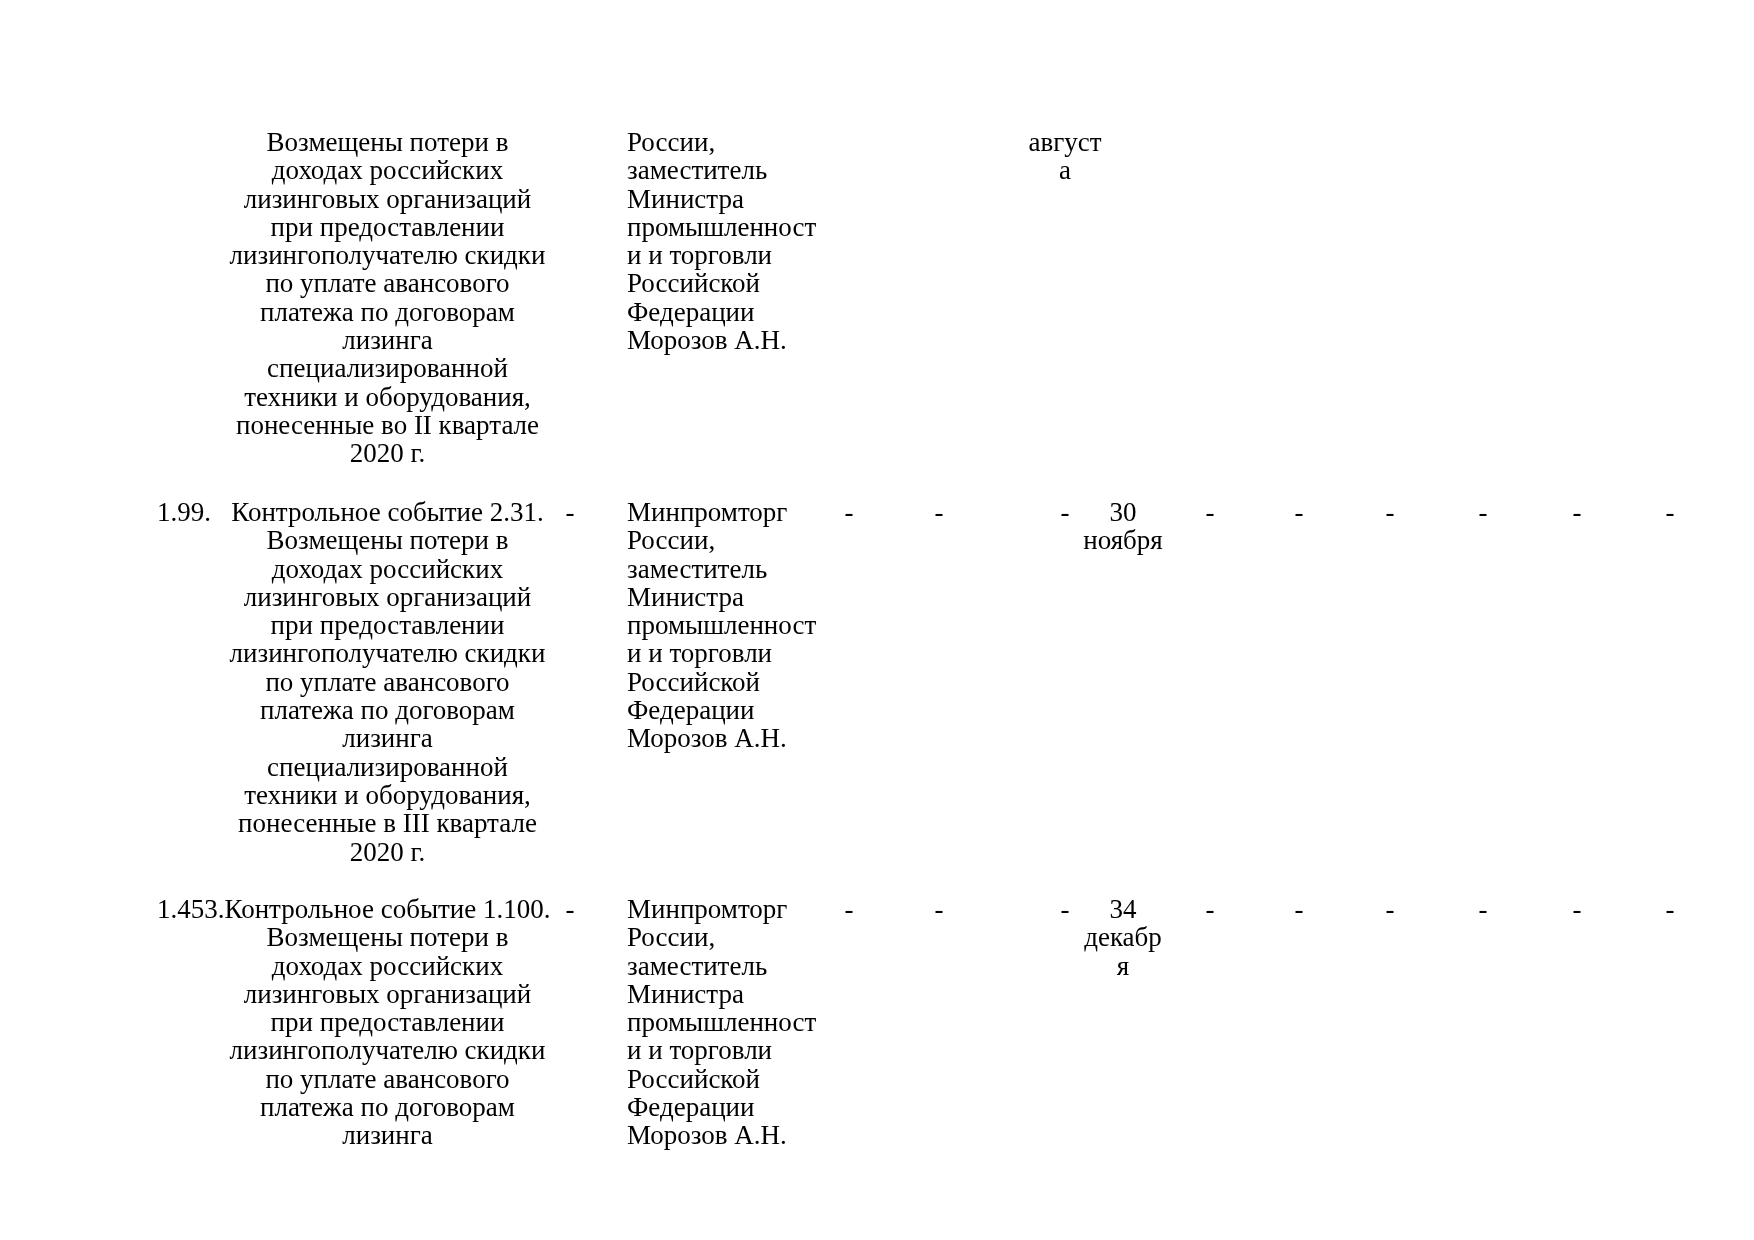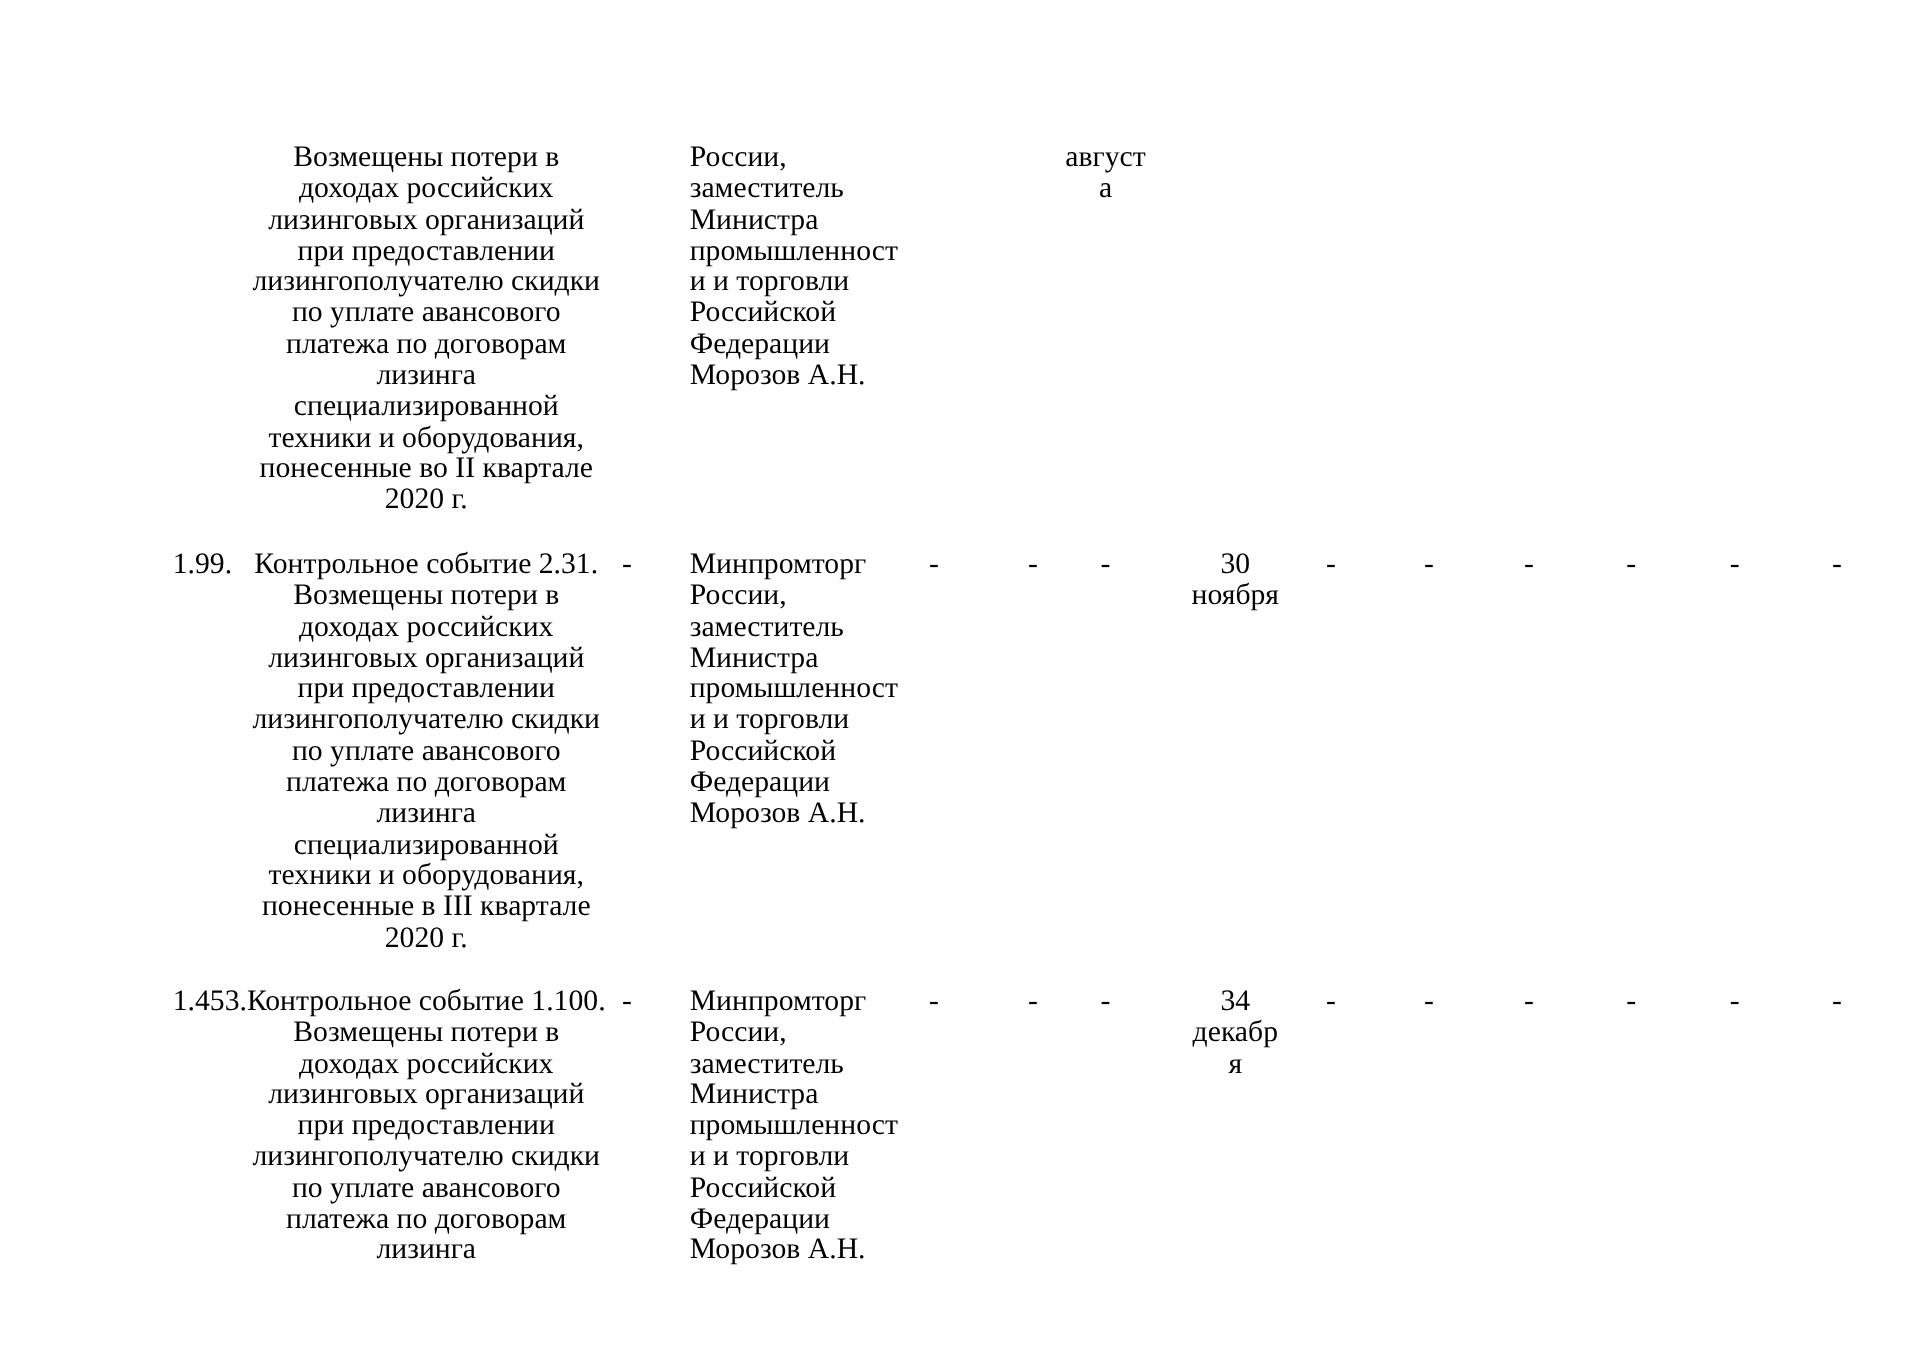--- a/index.html
+++ b/index.html
@@ -19,21 +19,21 @@
   .row-b { top: 498px; }
   .row-c { top: 895px; }
   .cell { position: absolute; top: 0; white-space: pre-line; }
   .num  { left: 157px; width: 72px;  text-align: left; }
   .name { left: 215px; width: 345px; text-align: center; }
   .exec { left: 610px; width: 200px; text-align: left; margin-left: 17px; }
   .cc   { width: 90px; text-align: center; }
   .d3   { left: 525px; }
   .c5   { left: 804px; }
   .c6   { left: 894px; }
-  .c7   { left: 960px; }
+  .c7   { left: 1020px; }
   .c8   { left: 1078px; }
   .c9   { left: 1165px; }
   .c10  { left: 1254px; }
   .c11  { left: 1345px; }
   .c12  { left: 1438px; }
   .c13  { left: 1532px; }
   .c14  { left: 1625px; }
 </style>
 </head>
 <body>

